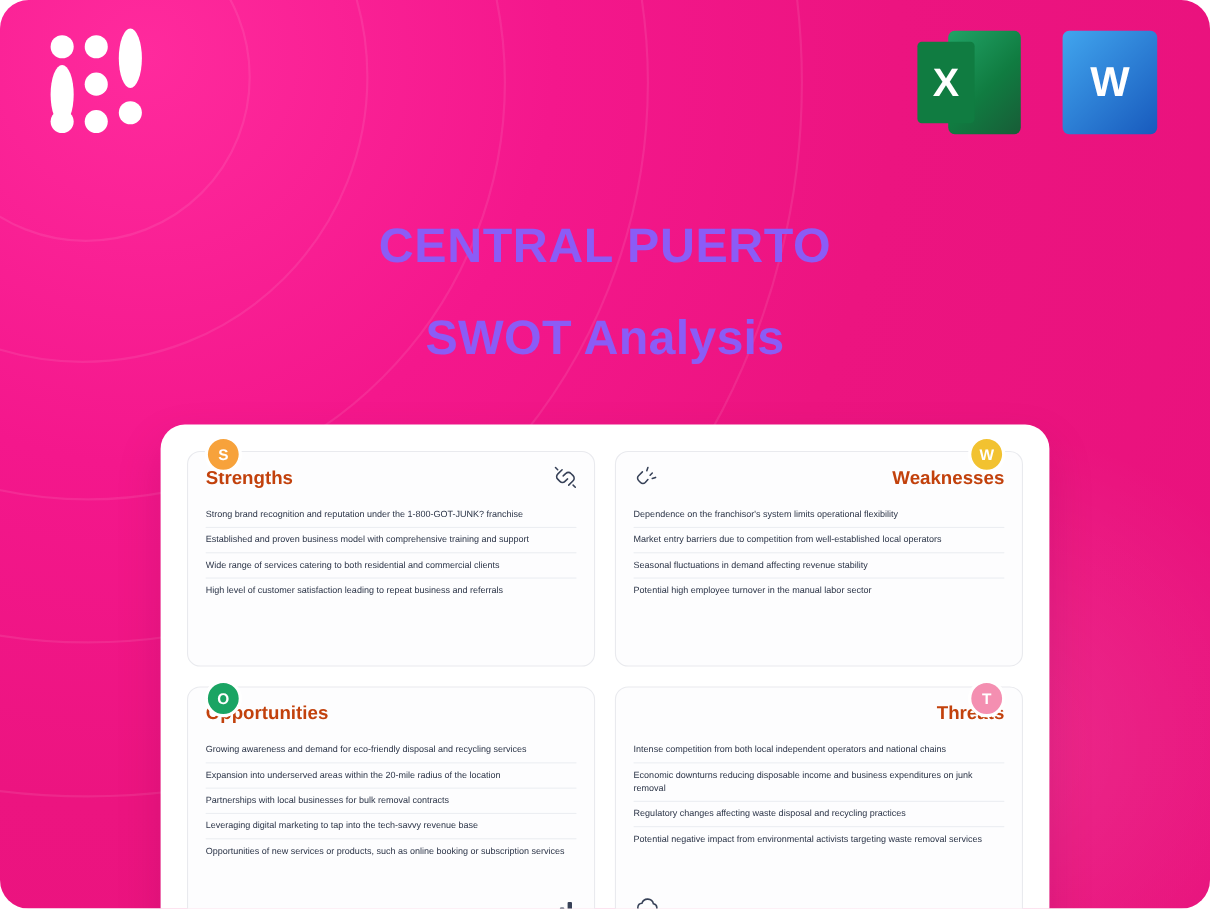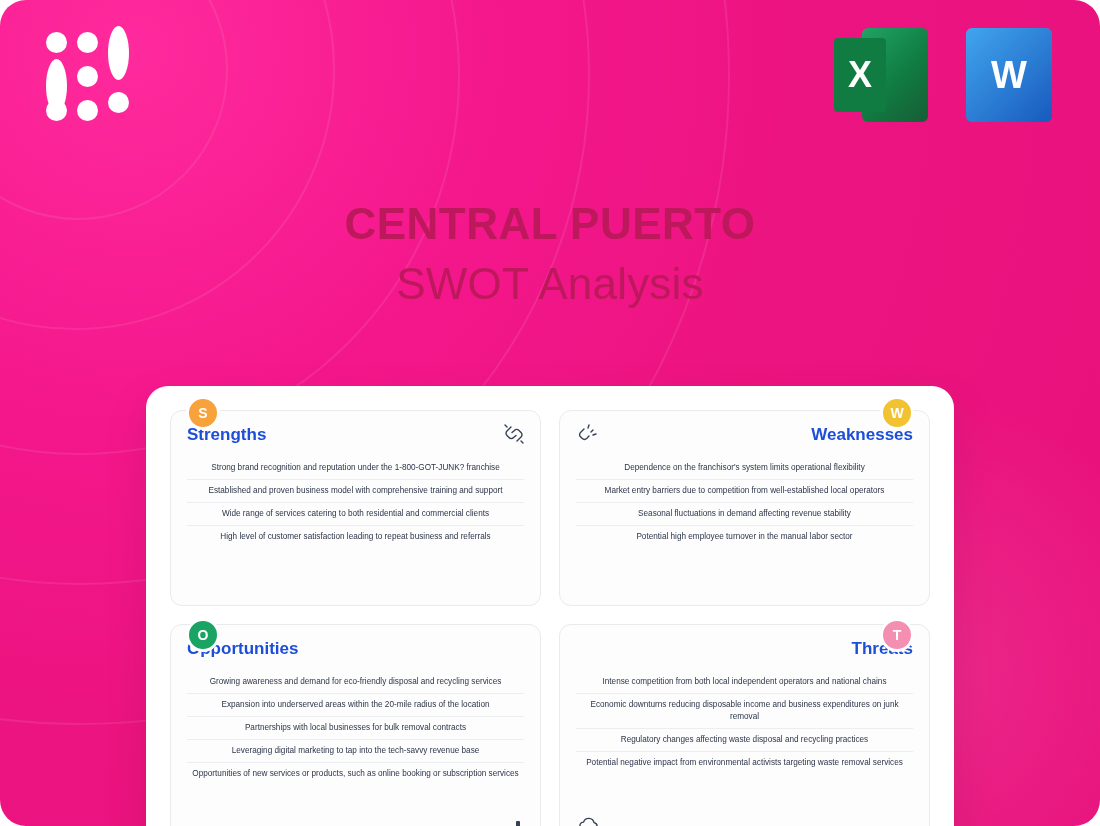--- a/index.html
+++ b/index.html
@@ -67,27 +67,27 @@
   .excel-x { position: absolute; left: 0; top: 10px; width: 52px; height: 74px;
              display:flex; align-items:center; justify-content:center; color:#fff; font-size: 36px; font-weight: bold; }
   .word-a { position: absolute; left: 8px; top: 0; width: 86px; height: 94px; border-radius: 6px;
             background: linear-gradient(135deg, #41a5ee 0%, #2b7cd3 55%, #185abd 100%); }
   .word-w { position: absolute; left: 8px; top: 0; width: 86px; height: 94px;
             display:flex; align-items:center; justify-content:center; color:#fff; font-size: 38px; font-weight: bold; }
 
   
   .title-block {
     position: absolute; left: 0; top: 196px; width: 1100px;
-    text-align: center; color: #be185d;
+    text-align: center; color: #8b5cf6;
   }
   .title-1 {
     font-size: 44px; font-weight: bold; letter-spacing: 0.5px; line-height: 1.25;
   }
   .title-2 {
-    font-size: 44px; font-weight: normal; letter-spacing: 0.2px; line-height: 1.5;
+    font-size: 44px; font-weight: bold; letter-spacing: 0.2px; line-height: 1.5; margin-top: 24px;
   }
 
   
   .panel {
     position: absolute;
     left: 146px; top: 386px;
     width: 808px; height: 470px;
     background: #ffffff;
     border-radius: 22px;
     box-shadow: 0 18px 40px rgba(120,0,70,0.18);
@@ -103,32 +103,31 @@
   .quad {
     position: relative;
     border: 1px solid #e9eaee;
     border-radius: 12px;
     background: #fdfdfe;
     padding: 14px 16px 10px 16px;
   }
   .quad h3 {
     font-size: 17px;
     font-weight: bold;
-    color: #1d4ed8;
+    color: #c2410c;
     margin-bottom: 12px;
   }
   .quad.right h3 { text-align: right; }
   .quad ul { list-style: none; }
   .quad li {
     font-size: 8.2px;
     line-height: 1.45;
     color: #2b3447;
     padding: 5px 0 5px 0;
     border-bottom: 1px solid #eceef2;
-    text-align: center;
   }
   .quad li:last-child { border-bottom: none; }
   .quad.right li { }
 
   
   .badge {
     position: absolute;
     width: 34px; height: 34px;
     border-radius: 50%;
     color: #ffffff;

